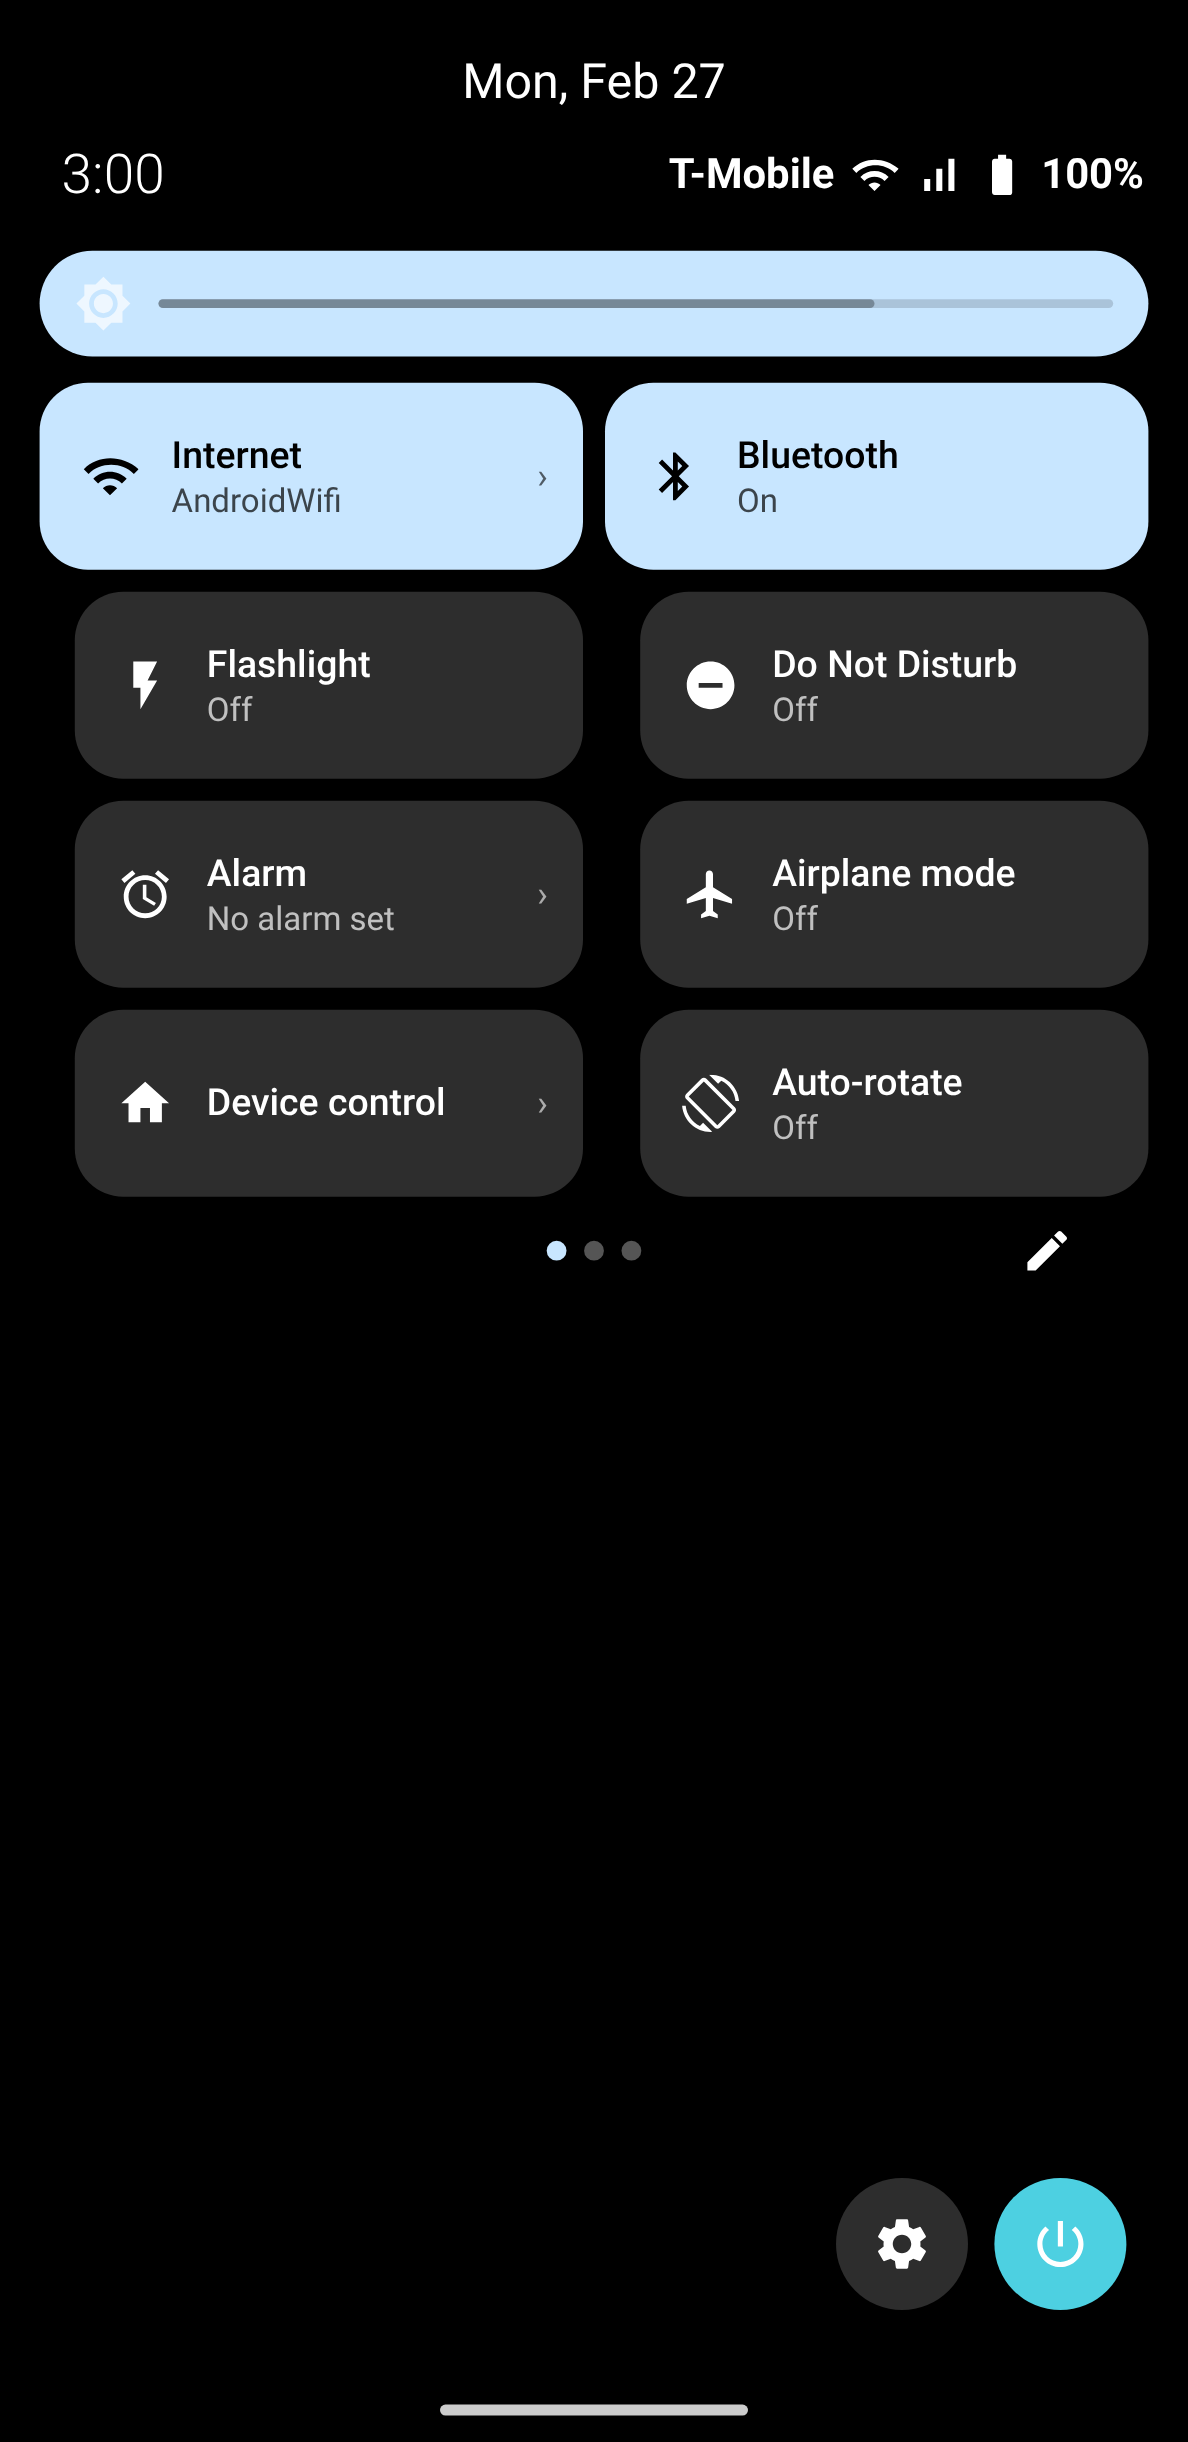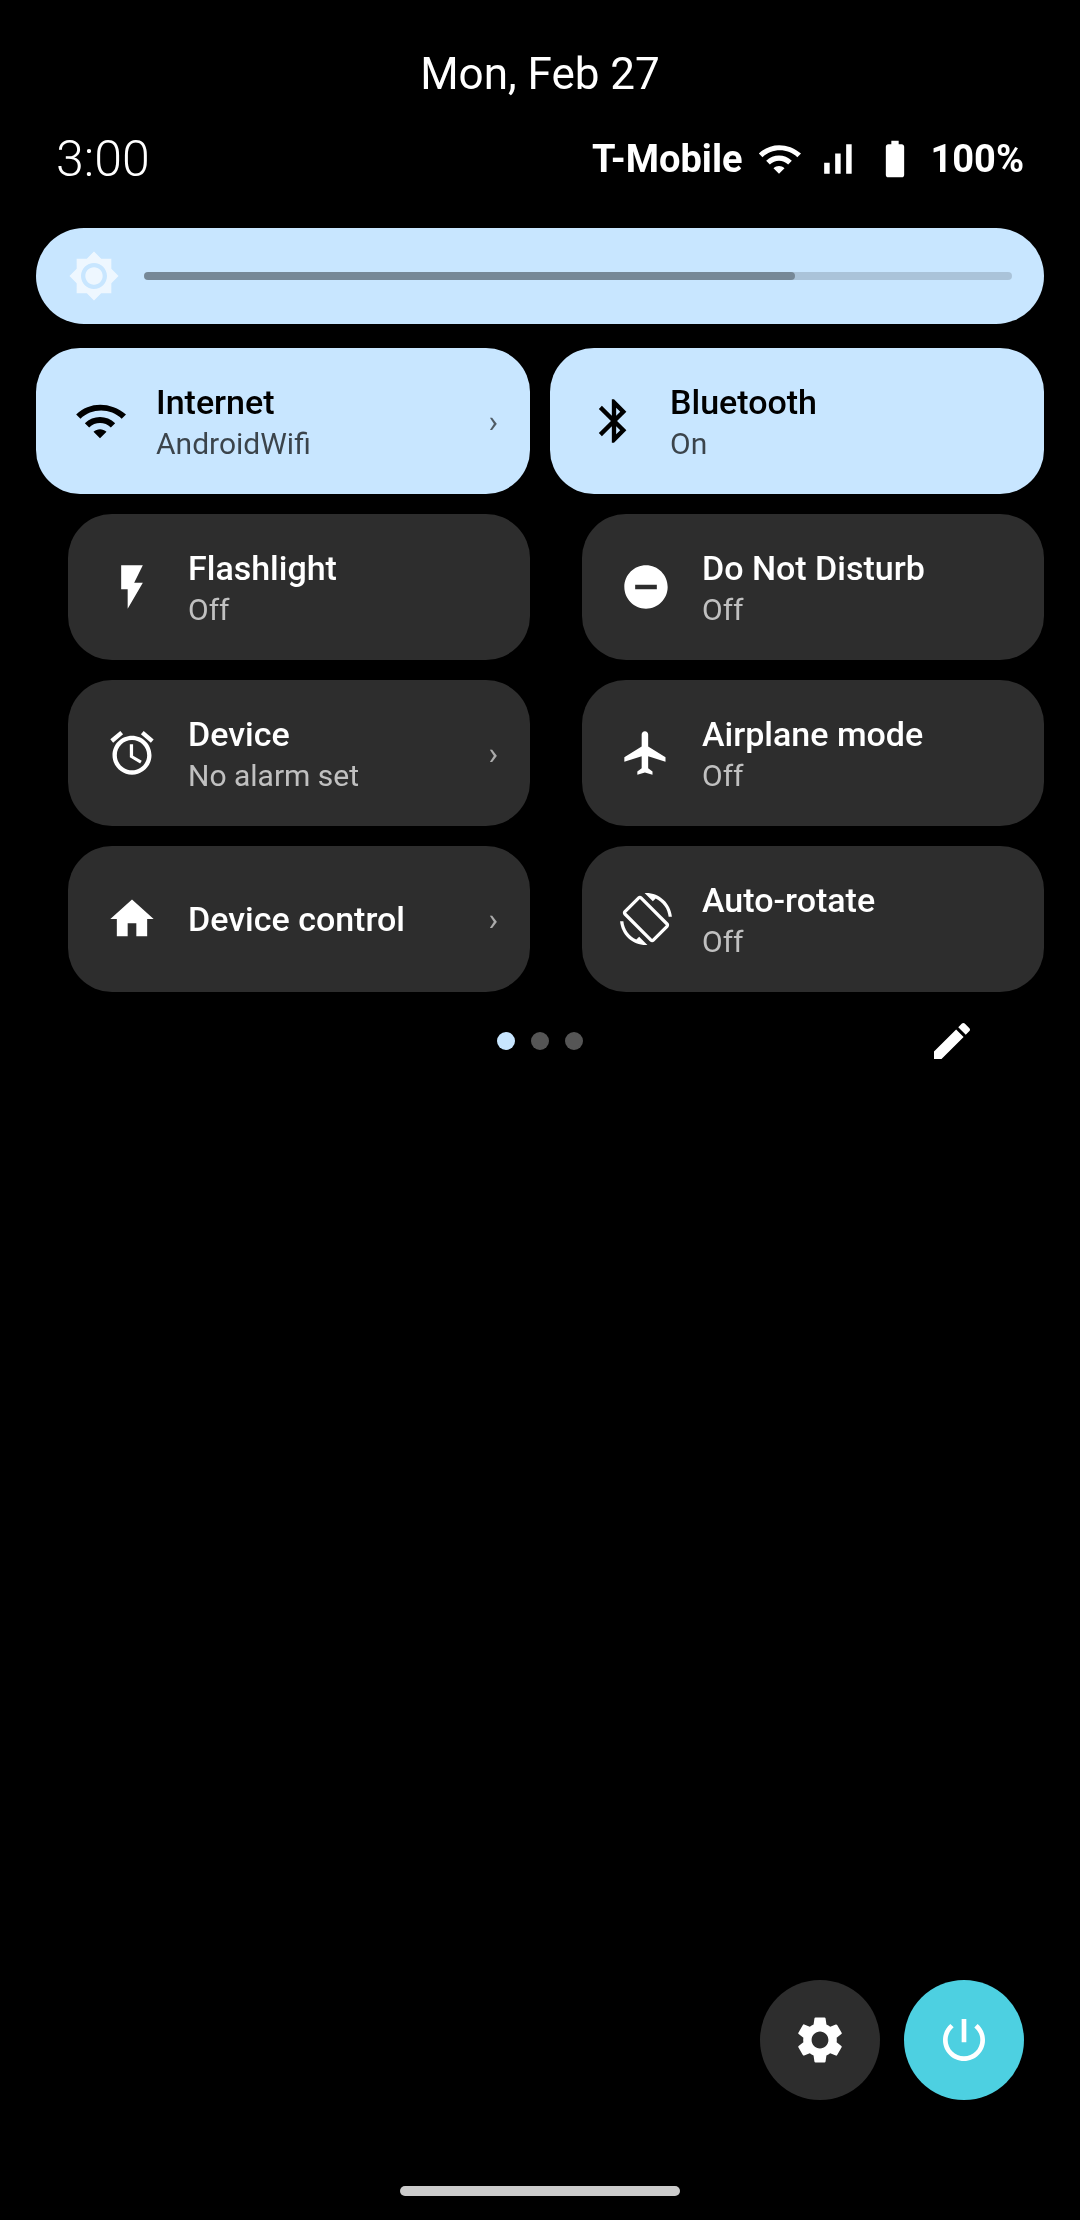--- a/index.html
+++ b/index.html
@@ -36,21 +36,21 @@
       font-size: 38px;
       font-weight: 400;
       color: #fff;
     }
 
     
     .time-row {
       display: flex;
       justify-content: space-between;
       align-items: center;
-      padding: 10px 56px 40px 56px;
+      padding: 10px 40px 40px 56px;
       gap: 41px;
     }
 
     .time-text {
       font-size: 50px;
       font-weight: 300;
       color: #fff;
     }
 
     .carrier-info {
@@ -96,21 +96,21 @@
     
     .tile-grid {
       display: grid;
       grid-template-columns: 1fr 1fr;
       gap: 20px;
     }
 
     
     .qs-tile {
       border-radius: 44px;
-      height: 146px;
+      height: 170px;
       display: flex;
       align-items: center;
       padding: 0 36px;
       gap: 28px;
       cursor: pointer;
       position: relative;
     }
 
     .qs-tile.active {
       background: #c8e6ff;
@@ -337,21 +337,21 @@
       </div>
     </div>
 
     <div class="qs-tile inactive">
       <div class="tile-icon">
         <svg width="52" height="52" viewBox="0 0 24 24" fill="#fff">
           <path d="M22 5.72l-4.6-3.86-1.29 1.53 4.6 3.86L22 5.72zM7.88 3.39L6.6 1.86 2 5.71l1.29 1.53 4.59-3.85zM12.5 8H11v6l4.75 2.85.75-1.23-4-2.37V8zM12 4c-4.97 0-9 4.03-9 9s4.02 9 9 9c4.97 0 9-4.03 9-9s-4.03-9-9-9zm0 16c-3.87 0-7-3.13-7-7s3.13-7 7-7 7 3.13 7 7-3.13 7-7 7z"></path>
         </svg>
       </div>
       <div class="tile-text">
-        <span class="tile-label">Device</span>
+        <span class="tile-label">Alarm</span>
         <span class="tile-sublabel">No alarm set</span>
       </div>
       <span class="tile-arrow">›</span>
     </div>
 
     <div class="qs-tile inactive">
       <div class="tile-icon">
         <svg width="52" height="52" viewBox="0 0 24 24" fill="#fff">
           <path d="M21 16v-2l-8-5V3.5c0-.83-.67-1.5-1.5-1.5S10 2.67 10 3.5V9l-8 5v2l8-2.5V19l-2 1.5V22l3.5-1 3.5 1v-1.5L13 19v-5.5l8 2.5z"></path>
         </svg>

